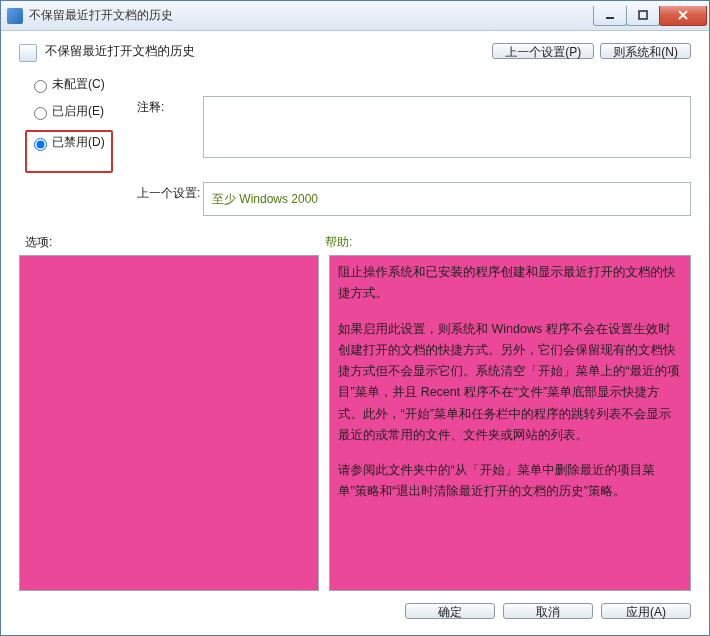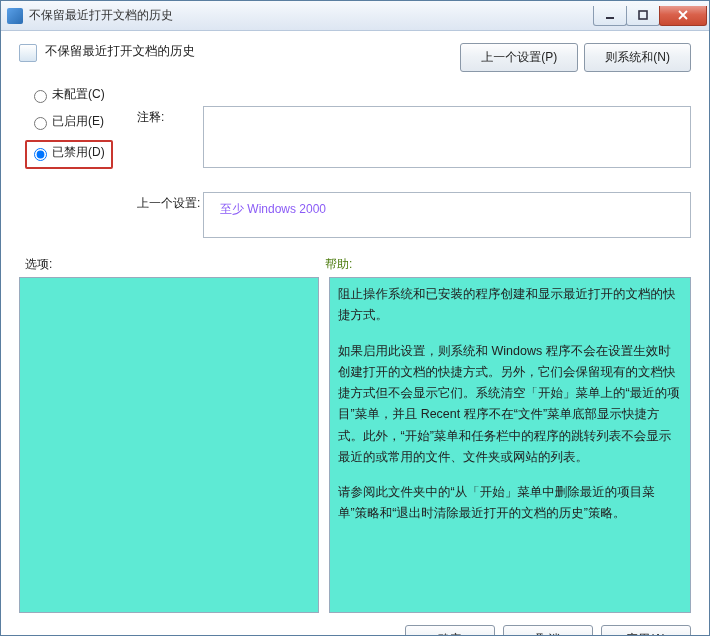--- a/index.html
+++ b/index.html
@@ -64,23 +64,23 @@
     width: 18px; height: 18px;
     background: linear-gradient(#fff,#d8e6f2);
     border: 1px solid #9bb4ce;
     border-radius: 2px;
     margin-right: 8px;
     margin-top: 1px;
   }
   .page-title { font-size: 12.5px; color: #222; }
   .header-buttons { margin-left: auto; display: flex; gap: 6px; }
   .std-btn {
-    height: 29px;
+    height: 16px;
     min-width: 90px;
-    padding: 0 20px;
+    padding: 0 12px;
     background: linear-gradient(to bottom,#fdfdfe,#eef2f6 45%,#e3e9f0);
     border: 1px solid #8a98a8;
     border-radius: 3px;
     font-size: 12px;
     cursor: pointer;
     color: #222;
     text-align: center;
   }
 
   
@@ -93,66 +93,66 @@
     padding-top: 4px;
   }
   .radio-item {
     display: flex; align-items: center;
     margin-bottom: 10px;
     color: #222;
   }
   .radio-item input { margin-right: 5px; }
   .radio-item.highlight {
     border: 2px solid #c9362f;
-    padding: 2px 6px 6px 2px;
+    padding: 2px 6px 20px 2px;
     margin-left: -4px;
     border-radius: 2px;
     display: inline-flex;
     margin-bottom: 8px;
   }
   .fields-col { flex: 1; }
   .field-row { display: flex; margin-bottom: 8px; margin-top: 24px; }
   .field-label { width: 66px; padding-top: 3px; color: #222; }
   .comment-box {
     flex: 1;
     height: 62px;
     border: 1px solid #aeb9c6;
     background: #fff;
     resize: none;
     font-family: inherit;
     font-size: 12px;
     padding: 2px 4px;
   }
   .platform-box {
     flex: 1;
-    height: 46px;
+    height: 34px;
     border: 1px solid #aeb9c6;
     background: #fff;
-    padding: 8px 16px;
-    color: #8b5cf6;
+    padding: 8px 8px;
+    color: #4d7c0f;
     overflow: hidden;
   }
 
   
   .panes-labels {
     display: flex;
     padding: 10px 18px 4px 24px;
   }
   .panes-labels .lab-left { width: 300px; color: #222; }
   .panes-labels .lab-right { color: #4d7c0f; }
 
   .panes {
     display: flex;
     padding: 0 18px;
     gap: 10px;
     height: 336px;
   }
   .pane {
     border: 1px solid #9aaabd;
-    background: #5eead4;
+    background: #ec4899;
     overflow-y: auto;
     padding: 6px 8px;
     font-size: 12.5px;
     line-height: 1.7;
     color: #222;
   }
   .pane-left { width: 300px; }
   .pane-right { flex: 1; position: relative; }
   .pane-right::-webkit-scrollbar { width: 16px; }
   .pane-right::-webkit-scrollbar-track { background: #eef1f5; border-left:1px solid #cdd6e0;}

